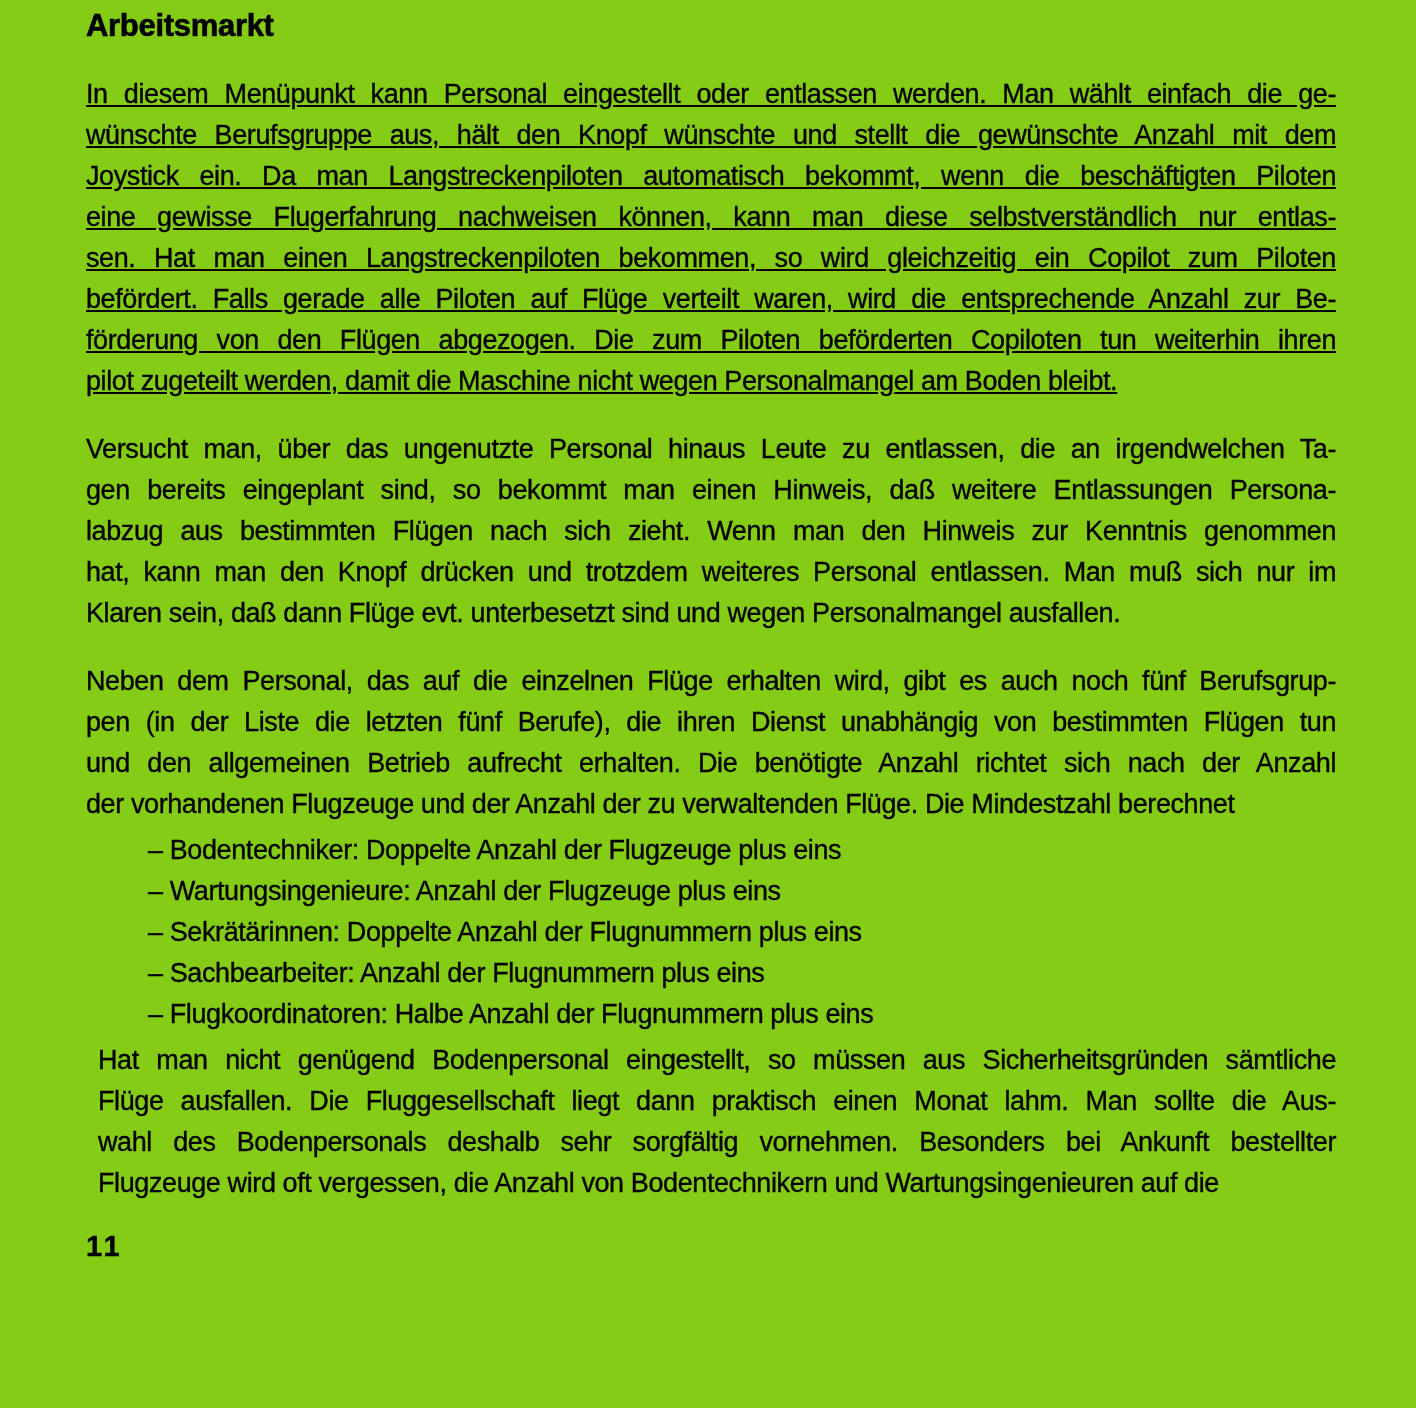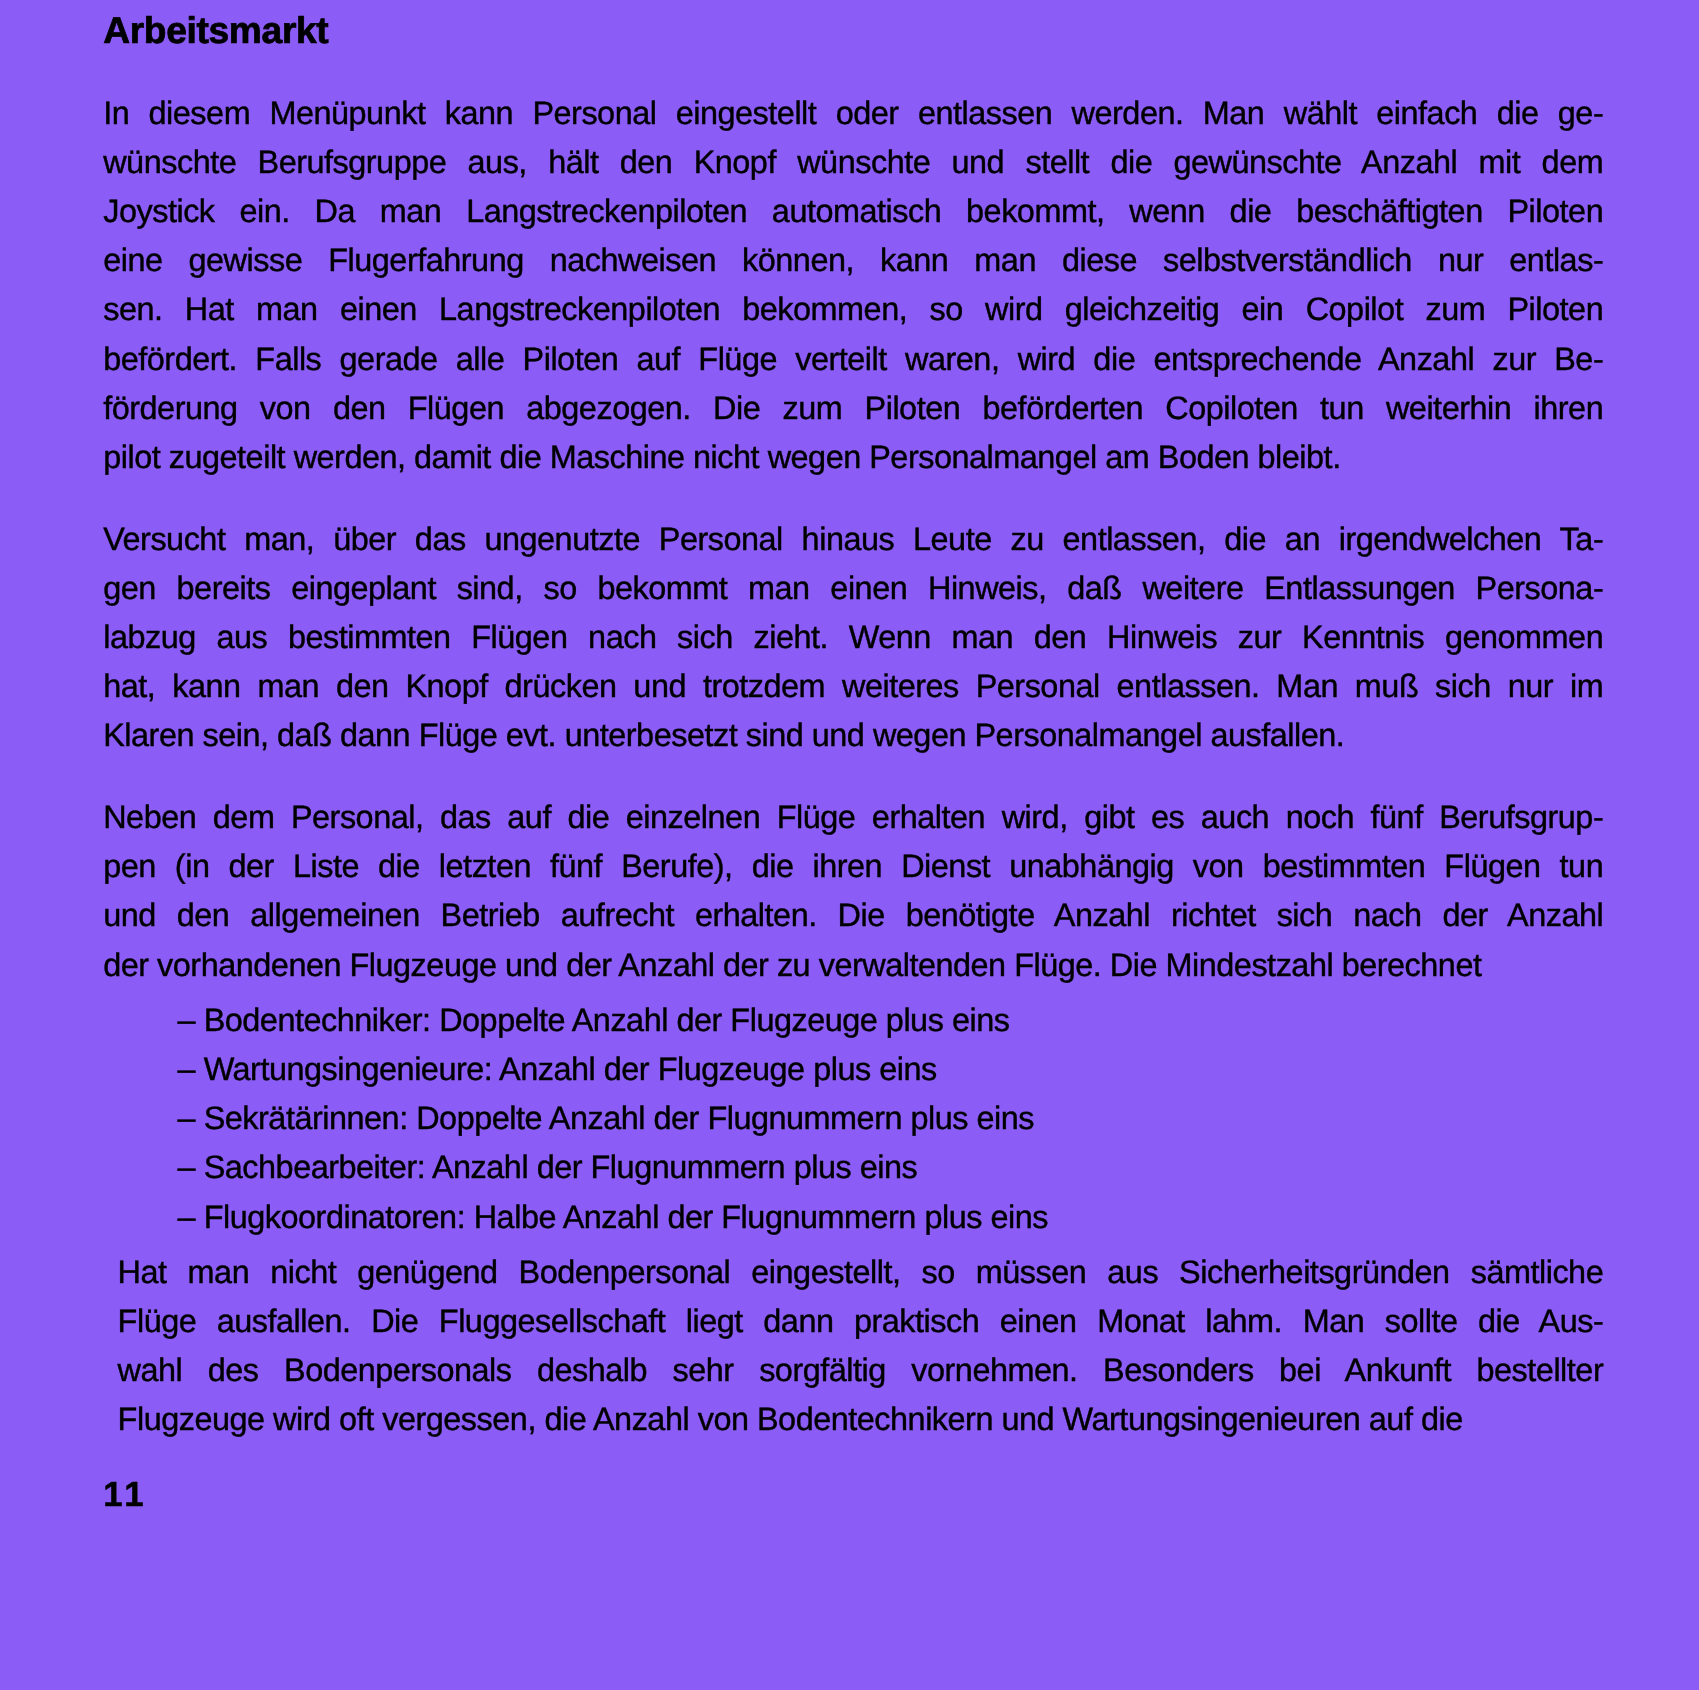--- a/index.html
+++ b/index.html
@@ -12,36 +12,37 @@
     height: 1408px;
     font-family: "Liberation Sans", sans-serif;
     color: #000000;
     overflow: hidden;
   }
   .page {
     box-sizing: border-box;
     width: 1416px;
     height: 1408px;
     padding: 8px 80px 0 86px;
-    background: #8b5cf6;
+    background: #84cc16;
     overflow: hidden;
   }
   .title {
     margin: 0;
     font-size: 31px;
     line-height: 36px;
     font-weight: 700;
     letter-spacing: -0.3px;
     -webkit-text-stroke: 0.6px #000;
   }
   .para {
     margin-top: 27px;
   }
   .para-first {
     margin-top: 30px;
+    text-decoration: underline;
   }
   .line {
     font-size: 27px;
     line-height: 41px;
     letter-spacing: -0.4px;
     text-align: justify;
     text-align-last: justify;
     text-justify: inter-word;
     -webkit-text-stroke: 0.35px #000;
     white-space: normal;

